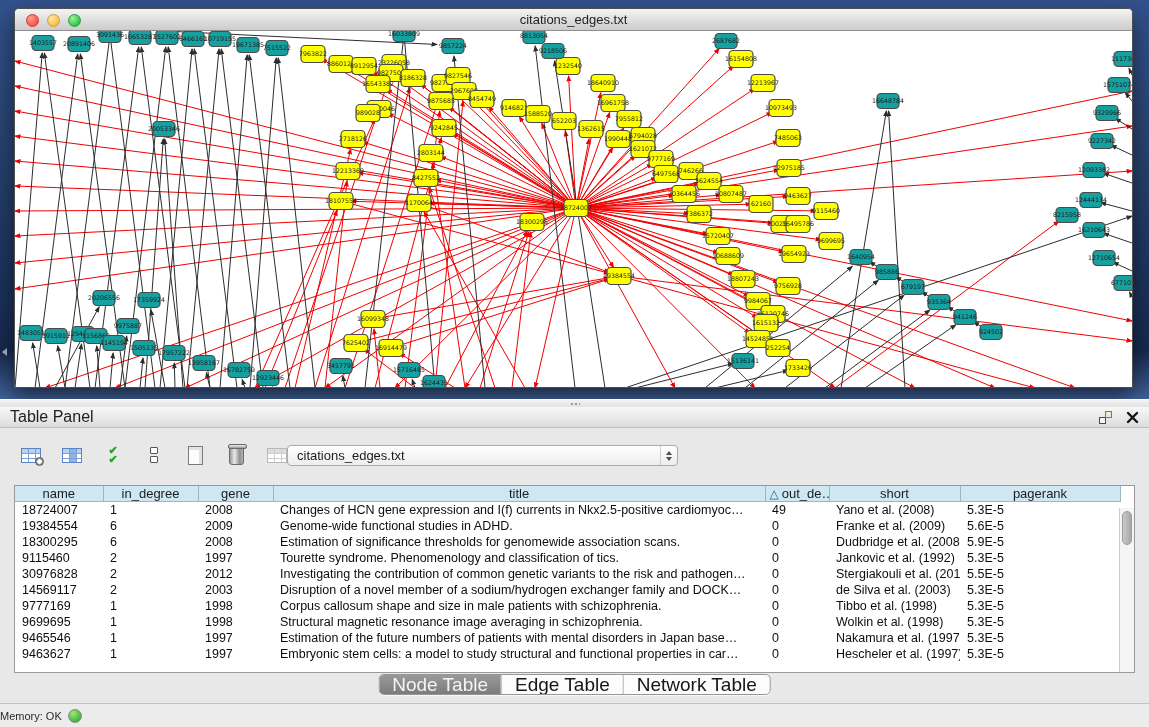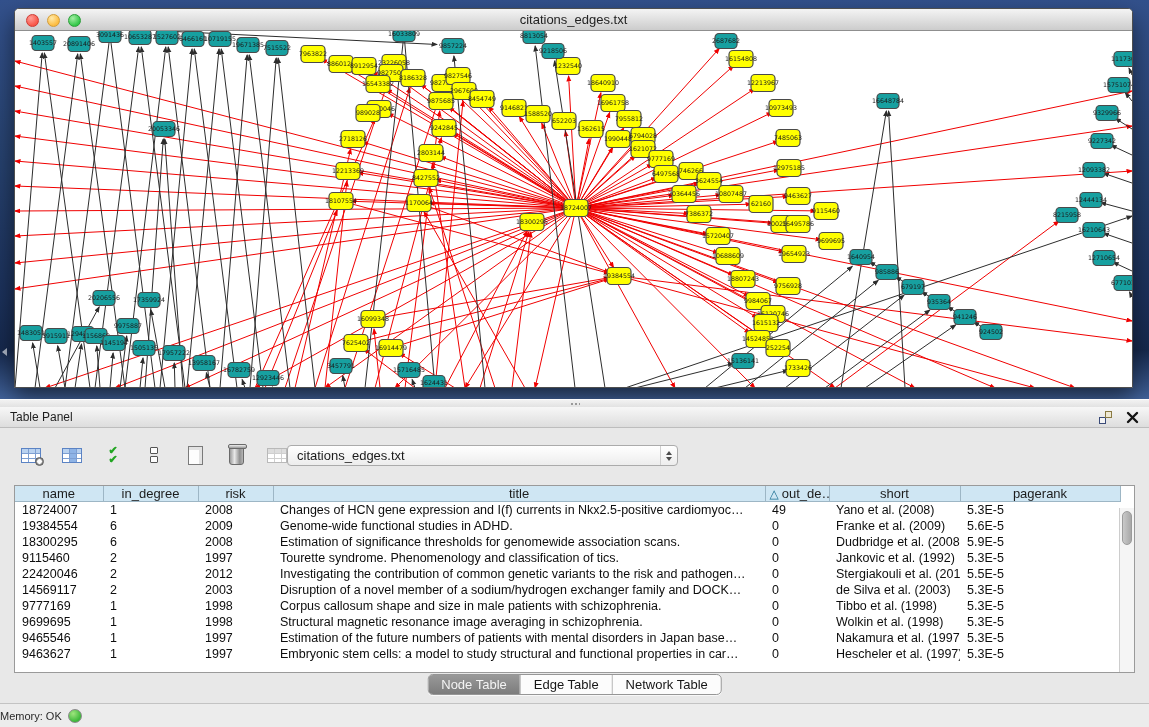--- a/index.html
+++ b/index.html
@@ -30,21 +30,21 @@
   .canvas { position:relative; width:1117px; height:356px; background:#ffffff; overflow:hidden; }
 
   
   .splitter { position:absolute; left:0; top:399px; width:1149px; height:8px;
     background:linear-gradient(#f2f2f2,#e2e2e2); border-top:1px solid #fbfbfb; cursor:row-resize; }
   .grip { position:absolute; left:570px; top:2px; width:10px; height:4px;
     background:radial-gradient(circle,#9a9a9a 1px,transparent 1.3px); background-size:4px 4px; }
   .panel-header { position:absolute; left:0; top:407px; width:1149px; height:21px;
     background:linear-gradient(#f7f7f7,#dddddd); border-bottom:1px solid #bdbdbd;
     display:flex; align-items:center; padding:0 10px; }
-  .panel-title { font-size:12px; color:#1e1e1e; }
+  .panel-title { font-size:16px; color:#1e1e1e; }
   .ph-spacer { flex:1; }
   .float-ico { position:relative; width:13px; height:13px; margin-right:14px; }
   .float-ico .sq1 { position:absolute; left:0; bottom:0; width:7px; height:7px; border:1px solid #3a4a78; background:#f4f4f4; }
   .float-ico .sq2 { position:absolute; right:0; top:0; width:7px; height:7px; border:1px solid #8a7a42; background:#efe9d4; }
   .close-x { font-size:14px; font-weight:bold; color:#141414; line-height:13px; }
 
   .panel-body { position:absolute; left:0; top:428px; width:1149px; height:275px; background:#e8e8e8; }
 
   
   .toolbar { position:absolute; left:18px; top:12px; height:30px; display:flex; align-items:center; gap:15px; }
@@ -92,21 +92,21 @@
     white-space:nowrap; overflow:hidden; }
   .sortglyph { color:#1d6f93; margin-right:3px; font-size:12px; }
   .vscroll { position:absolute; right:0; top:22px; bottom:0; width:15px; background:#f5f5f5; border-left:1px solid #cdcdcd; }
   .vthumb { position:absolute; left:2px; top:3px; width:10px; height:34px; border-radius:6px;
     background:linear-gradient(90deg,#c9c9c9,#a8a8a8); border:1px solid #9b9b9b; }
 
   
   .tabs { position:absolute; left:50%; top:246px; transform:translateX(-50%);
     display:flex; height:21px; border:1px solid #969696; border-radius:5px; overflow:hidden;
     background:#fcfcfc; box-shadow:0 1px 0 rgba(255,255,255,.7); }
-  .tab { padding:0 13px; font-size:13px; line-height:19px; color:#161616; border-left:1px solid #b5b5b5; }
+  .tab { padding:0 13px; font-size:19px; line-height:19px; color:#161616; border-left:1px solid #b5b5b5; }
   .tab:first-child { border-left:none; }
   .tab.active { background:linear-gradient(#999999,#7c7c7c); color:#f4f4f4; }
 
   
   .statusbar { position:absolute; left:0; bottom:0; width:1149px; height:24px;
     background:#ececec; border-top:1px solid #c3c3c3; display:flex; align-items:center; justify-content:flex-start; padding-right:10px; }
   .mem-label { font-size:11px; color:#2a2a2a; margin-right:6px; }
   .mem-dot { width:14px; height:14px; border-radius:50%;
     background:radial-gradient(circle at 35% 30%,#9fe57e,#3db83a 70%); border:1px solid #8a8a8a; }
 </style>
@@ -875,21 +875,21 @@
             <col style="width:75px">
           <col style="width:492px">
             <col style="width:64px">
             <col style="width:131px">
             <col style="width:160px">
         </colgroup>
         <thead>
             <tr id="thead-row">
               <th>name</th>
               <th>in_degree</th>
-              <th>risk</th>
+              <th>gene</th>
               <th>title</th>
               <th><span class="sortglyph">△</span>out_de…</th>
               <th>short</th>
               <th>pagerank</th>
             </tr>
           </thead>
         <tbody id="tbody">
             <tr>
               <td>18724007</td>
               <td>1</td>
@@ -920,21 +920,21 @@
             <tr>
               <td>9115460</td>
               <td>2</td>
               <td>1997</td>
               <td>Tourette syndrome. Phenomenology and classification of tics.</td>
               <td>0</td>
               <td>Jankovic et al. (1992)</td>
               <td>5.3E-5</td>
             </tr>
             <tr>
-              <td>22420046</td>
+              <td>30976828</td>
               <td>2</td>
               <td>2012</td>
               <td>Investigating the contribution of common genetic variants to the risk and pathogen…</td>
               <td>0</td>
               <td>Stergiakouli et al. (2012)</td>
               <td>5.5E-5</td>
             </tr>
             <tr>
               <td>14569117</td>
               <td>2</td>

